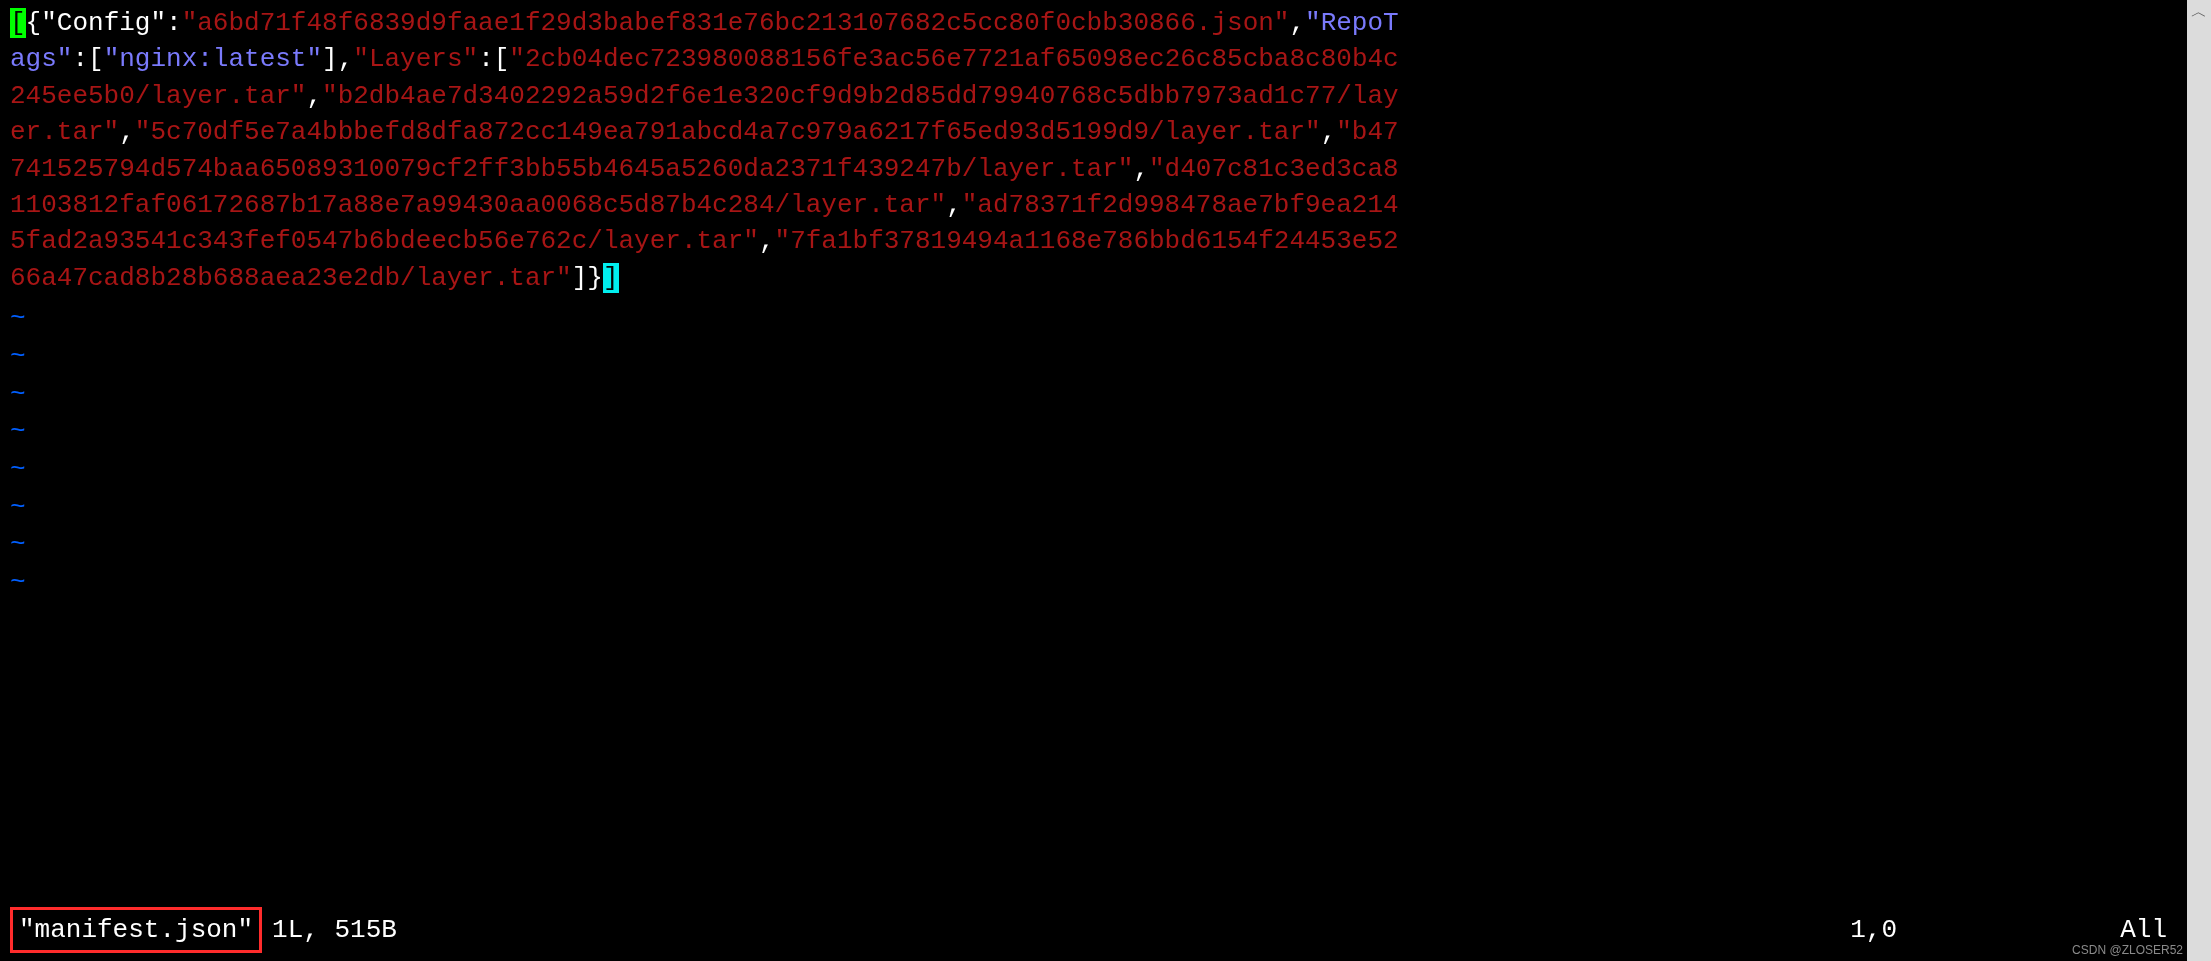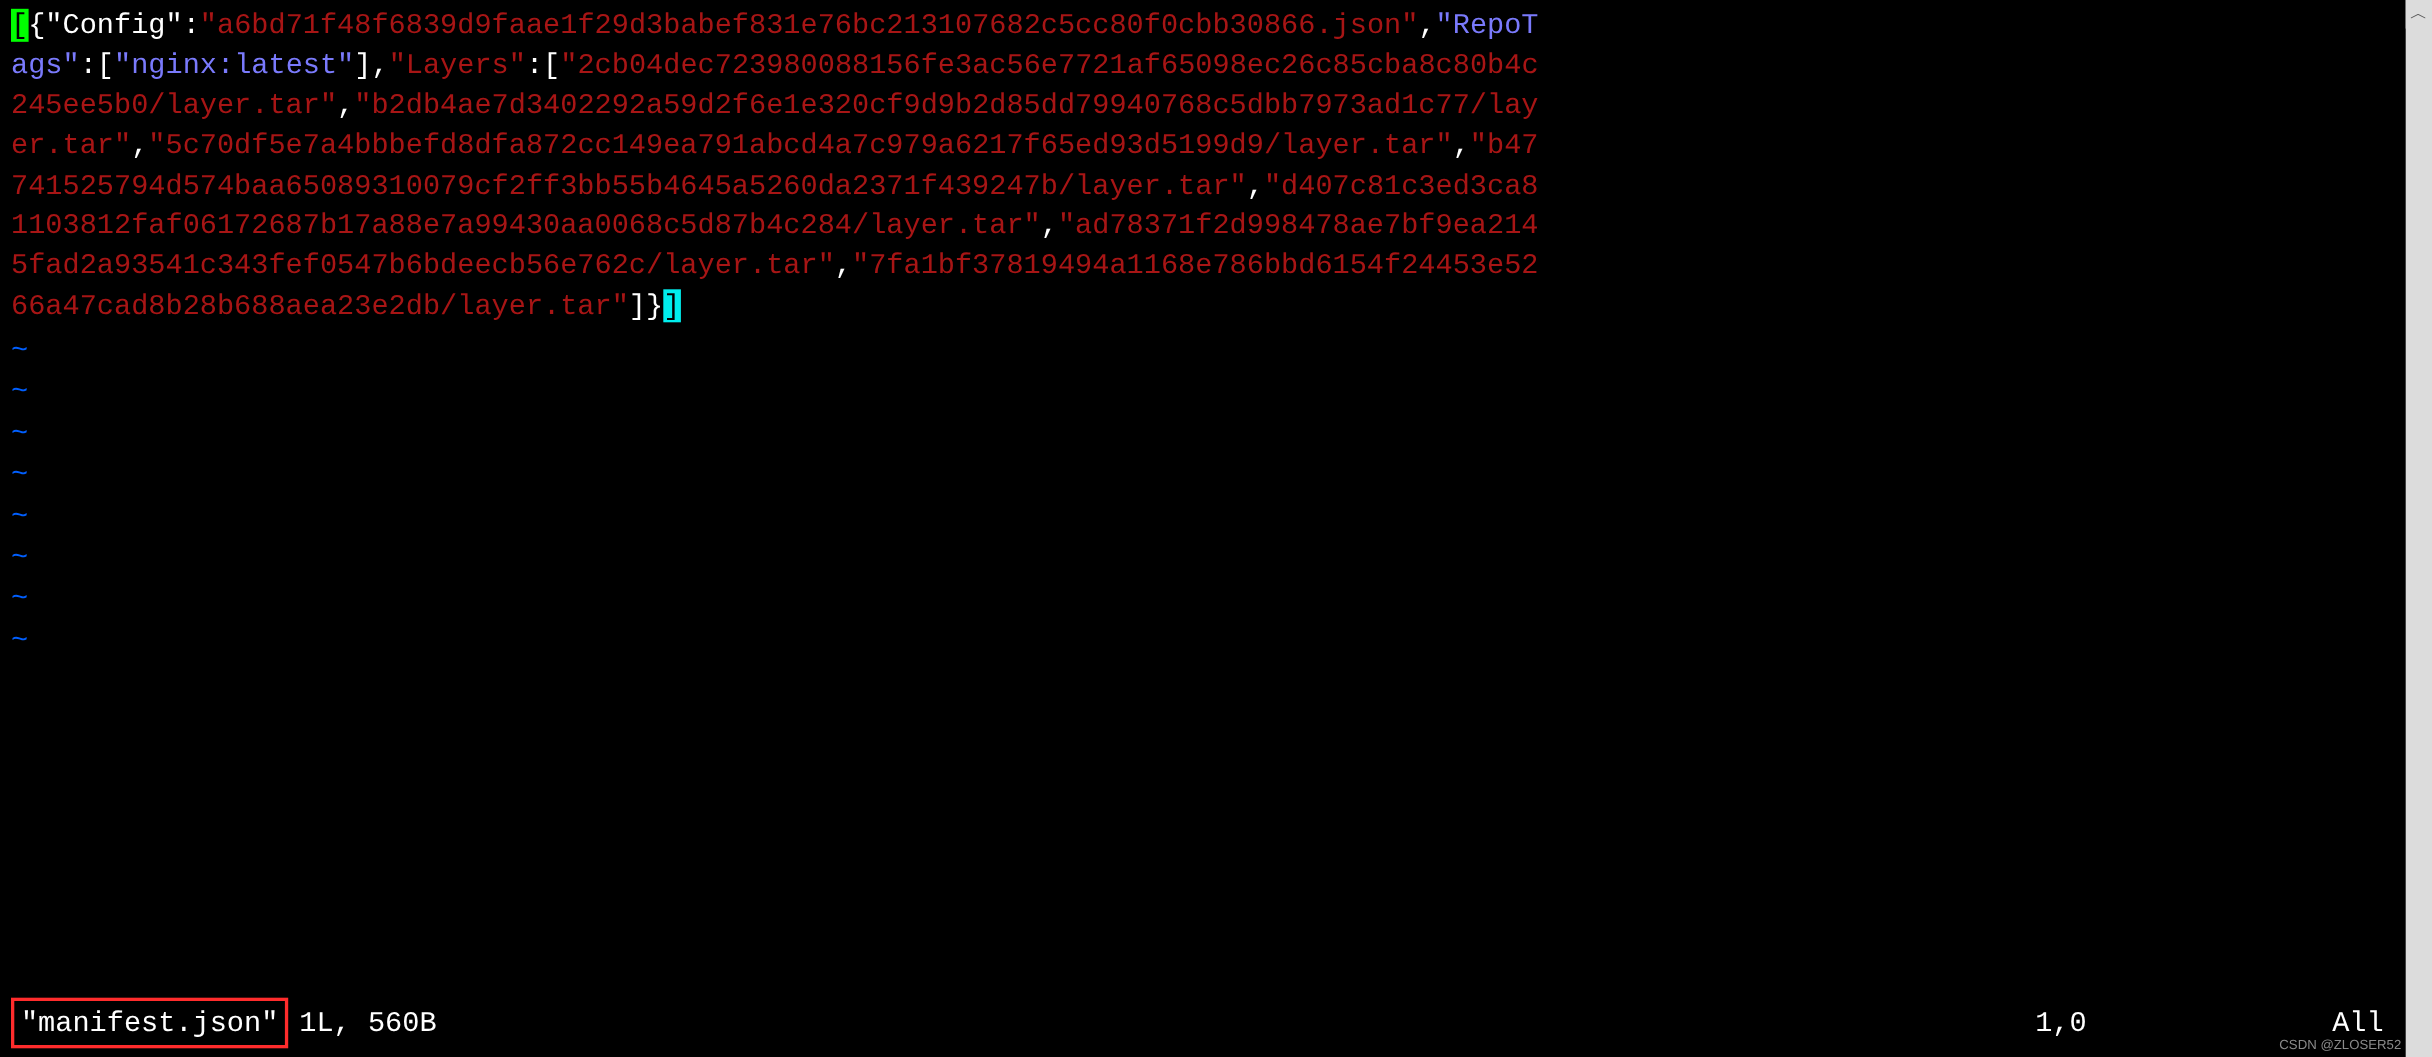--- a/index.html
+++ b/index.html
@@ -49,21 +49,21 @@
       <div>~</div>
       <div>~</div>
       <div>~</div>
       <div>~</div>
       <div>~</div>
       <div>~</div>
     </div>
 
     <div id="status">
       <span id="fname-box">"manifest.json"</span>
-      <span id="fileinfo">1L, 560B</span>
+      <span id="fileinfo">1L, 515B</span>
       <span id="cursorpos">1,0</span>
       <span id="scrollpos">All</span>
     </div>
 
     <div id="watermark">CSDN @ZLOSER52</div>
   </div>
 
   <div id="scrollbar">
     <div id="scroll-up">︿</div>
   </div>

